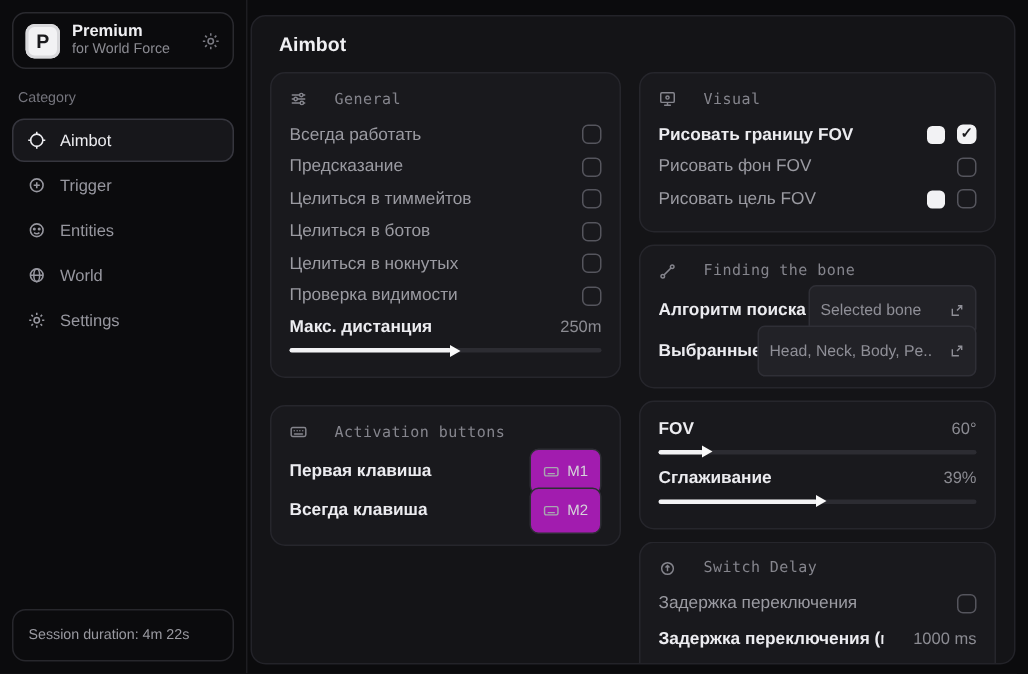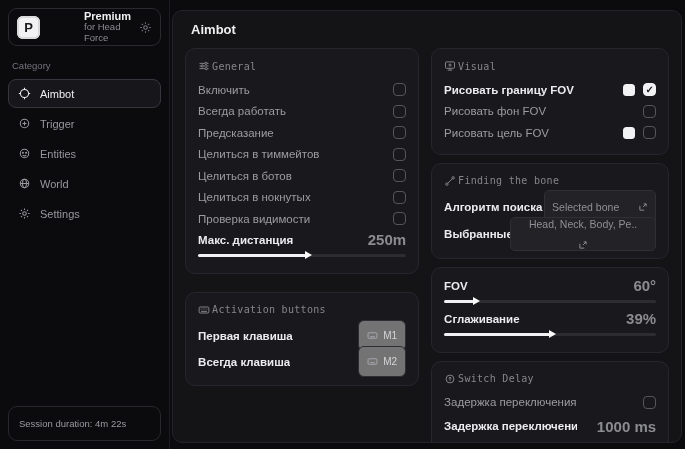--- a/index.html
+++ b/index.html
@@ -24,21 +24,21 @@
     height:38px; display:flex; align-items:center; gap:8px;
     padding:0 8px;
   }
   .logo {
     width:23px; height:23px; border-radius:6px;
     background:#f2f2f4; color:#1a1a1d;
     font-weight:bold; font-size:13px;
     display:flex; align-items:center; justify-content:center;
     box-shadow:inset 0 0 0 2px #d9d9dc;
   }
-  .brand-text { flex:1; line-height:1.15;margin-left:36px; }
+  .brand-text { flex:1; line-height:1.15; }
   .brand-title { font-size:11px; font-weight:bold; color:#f0f0f3; }
   .brand-sub { font-size:9.5px; color:#8b8b92; }
   .brand-gear { color:#7a7a82; font-size:12px; cursor:pointer; }
 
   .category { font-size:9.5px; color:#74747c; margin:14px 4px 8px; }
 
   .nav { flex:1; }
   .nav-item {
     display:flex; align-items:center; gap:9px;
     height:29px; padding:0 9px; margin-bottom:1px;
@@ -76,33 +76,33 @@
 
   .card {
     background:#19191d;
     border:1px solid #26262c; border-radius:10px;
     padding:8px 12px 10px;
   }
   .card + .card { margin-top:8px; }
   .col.left .card + .card { margin-top:18px; }
 
   .sec-head {
-    display:flex; align-items:center; gap:2px;
+    display:flex; align-items:center; gap:18px;
     font-size:10px; color:#85858d; letter-spacing:0.3px;
     margin:3px 0 7px;
   }
   .sec-head .sicon { width:12px; height:12px; color:#85858d; }
 
   .row {
     display:flex; align-items:center; justify-content:space-between;
     height:21.5px; font-size:11.5px; color:#9b9ba2;
   }
   .row .lbl { white-space:nowrap; overflow:hidden; }
   .row .lbl.bright { color:#ececf0; font-weight:600; }
-  .row .val { color:#8b8b92; font-size:15px; flex:0 0 auto; margin-left:20px;font-weight:bold; }
+  .row .val { color:#8b8b92; font-size:11px; flex:0 0 auto; margin-left:20px; }
 
   .checkbox {
     width:13px; height:13px; border-radius:4px;
     border:1.5px solid #55555d; flex:0 0 auto; cursor:pointer;
   }
   .checkbox.checked {
     background:#f2f2f4; border-color:#f2f2f4;
     display:flex; align-items:center; justify-content:center;
   }
   .checkbox.checked::after {
@@ -125,48 +125,48 @@
   .slider .thumb {
     position:absolute; right:-6px; top:-2.5px;
     width:0; height:0;
     border-left:7px solid #fafafa;
     border-top:4px solid transparent;
     border-bottom:4px solid transparent;
   }
 
   .keybtn {
     display:flex; align-items:center; gap:5px;
-    background:#737373; border:1px solid #2e2e35; border-radius:6px;
+    background:#a21caf; border:1px solid #2e2e35; border-radius:6px;
     height:31px; padding:0 8px;
     font-size:10px; color:#d5d5da; cursor:pointer; flex:0 0 auto;
   }
   .keybtn .kicon { width:11px; height:11px; color:#a8a8b0; }
 
   .dropdown {
     display:flex; align-items:center; justify-content:space-between; gap:6px;
     background:#222227; border:1px solid #2f2f36; border-radius:5px;
     height:34px; padding:0 7px;
     font-size:10.5px; color:#8f8f97; cursor:pointer; flex:0 0 auto;
   }
   .dropdown .dtext { white-space:nowrap; overflow:hidden; }
   .dropdown .dicon { width:10px; height:10px; color:#8f8f97; flex:0 0 auto; }
   .dd-algo { width:112px; }
-  .dd-bones { width:146px;flex-direction:column; }
+  .dd-bones { width:146px; }
 
   svg { display:block; }
 </style>
 </head>
 <body>
 
 <aside class="sidebar">
   <div class="brand">
     <div class="logo">P</div>
     <div class="brand-text">
       <div class="brand-title">Premium</div>
-      <div class="brand-sub">for Head Force</div>
+      <div class="brand-sub">for World Force</div>
     </div>
     <span class="brand-gear">
       <svg width="13" height="13" viewBox="0 0 16 16" fill="none" stroke="currentColor" stroke-width="1.3">
         <circle cx="8" cy="8" r="2.2"></circle>
         <path d="M8 1.5v2M8 12.5v2M1.5 8h2M12.5 8h2M3.4 3.4l1.4 1.4M11.2 11.2l1.4 1.4M12.6 3.4l-1.4 1.4M4.8 11.2l-1.4 1.4"></path>
       </svg>
     </span>
   </div>
 
   <div class="category">Category</div>
@@ -240,24 +240,20 @@
               <path d="M2 4.5h12M2 8h12M2 11.5h12"></path>
               <circle cx="10.5" cy="4.5" r="1.5" fill="#19191d"></circle>
                   <circle cx="5.5" cy="8" r="1.5" fill="#19191d"></circle>
                   <circle cx="11" cy="11.5" r="1.5" fill="#19191d"></circle>
             </svg>
           </span>
           <span>General</span>
         </div>
 
         <div class="row">
-          <span class="lbl">Включить</span>
-          <span class="checkbox"></span>
-        </div>
-        <div class="row">
           <span class="lbl">Всегда работать</span>
           <span class="checkbox"></span>
         </div>
         <div class="row">
           <span class="lbl">Предсказание</span>
           <span class="checkbox"></span>
         </div>
         <div class="row">
           <span class="lbl">Целиться в тиммейтов</span>
           <span class="checkbox"></span>

